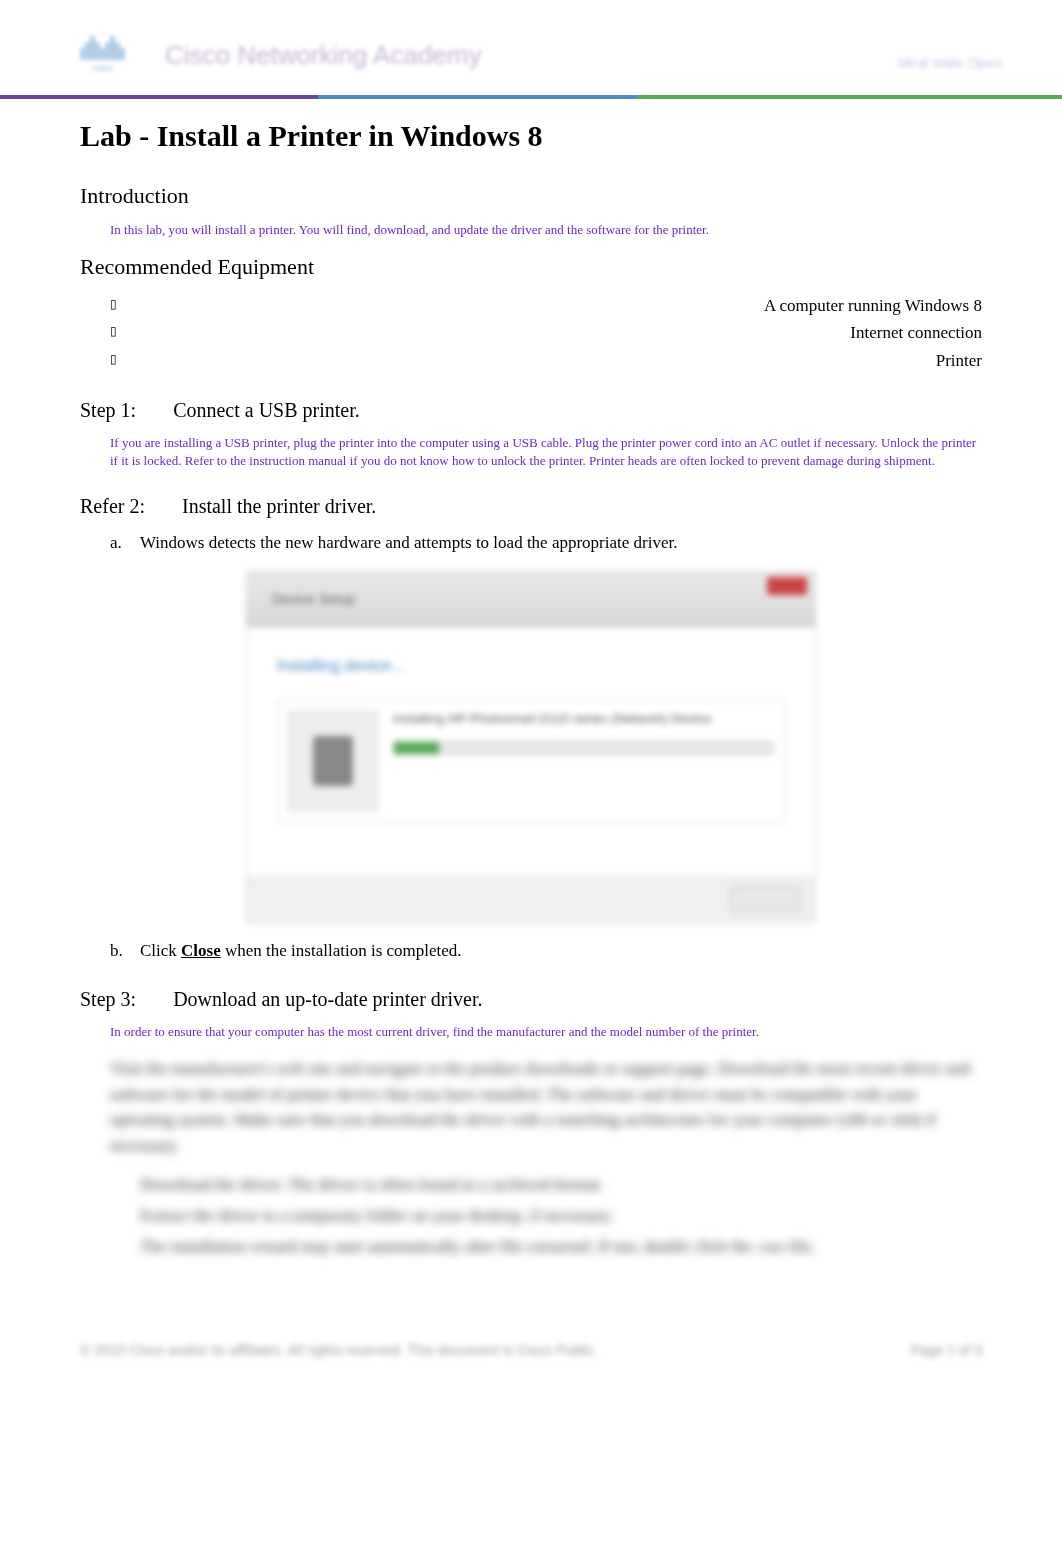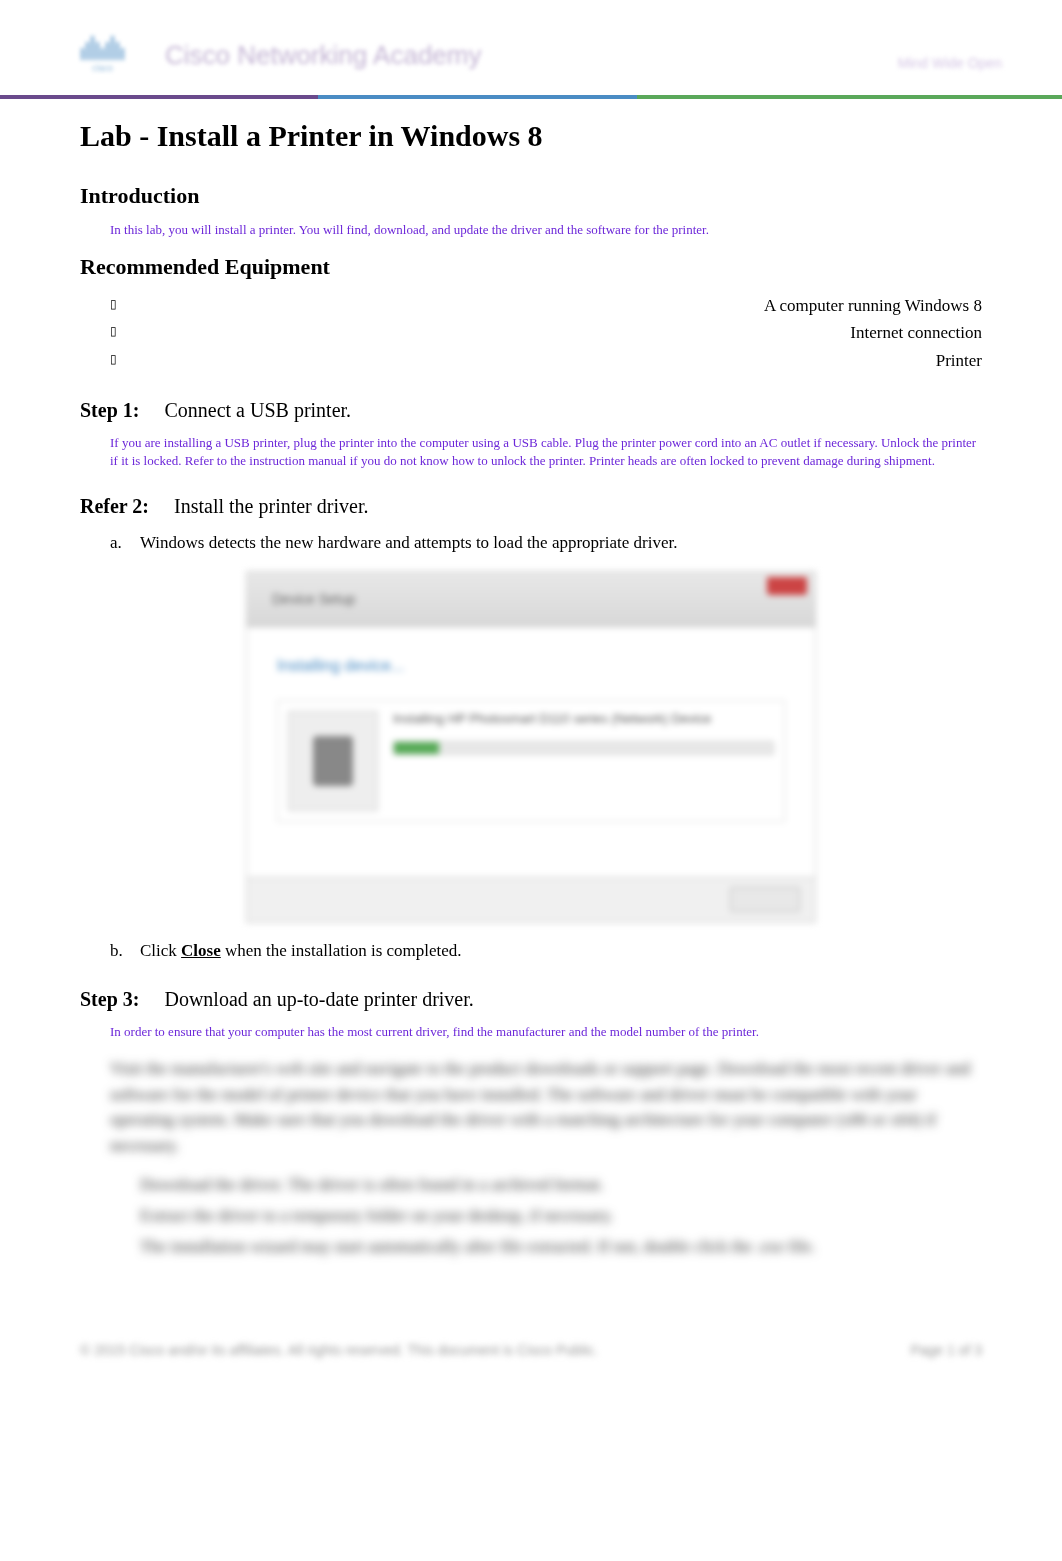--- a/index.html
+++ b/index.html
@@ -78,38 +78,37 @@
     
     h1 {
       font-size: 30px;
       font-weight: bold;
       margin-bottom: 30px;
       color: #000;
     }
     
     h2 {
       font-size: 22px;
-      font-weight: bold;
+      font-weight: normal;
       margin-top: 15px;
       margin-bottom: 12px;
       color: #000;
     }
     
     .step-heading {
       font-size: 20px;
       font-weight: normal;
       margin-top: 25px;
       margin-bottom: 12px;
       color: #000;
     }
     
     .step-label {
       display: inline-block;
-      margin-right: 20px;
-      font-weight: bold;
+      margin-right: 32px;
     }
     
     .body-text {
       font-size: 13px;
       line-height: 1.4;
       margin-left: 30px;
       margin-bottom: 10px;
       color: #6d28d9;
     }
     

